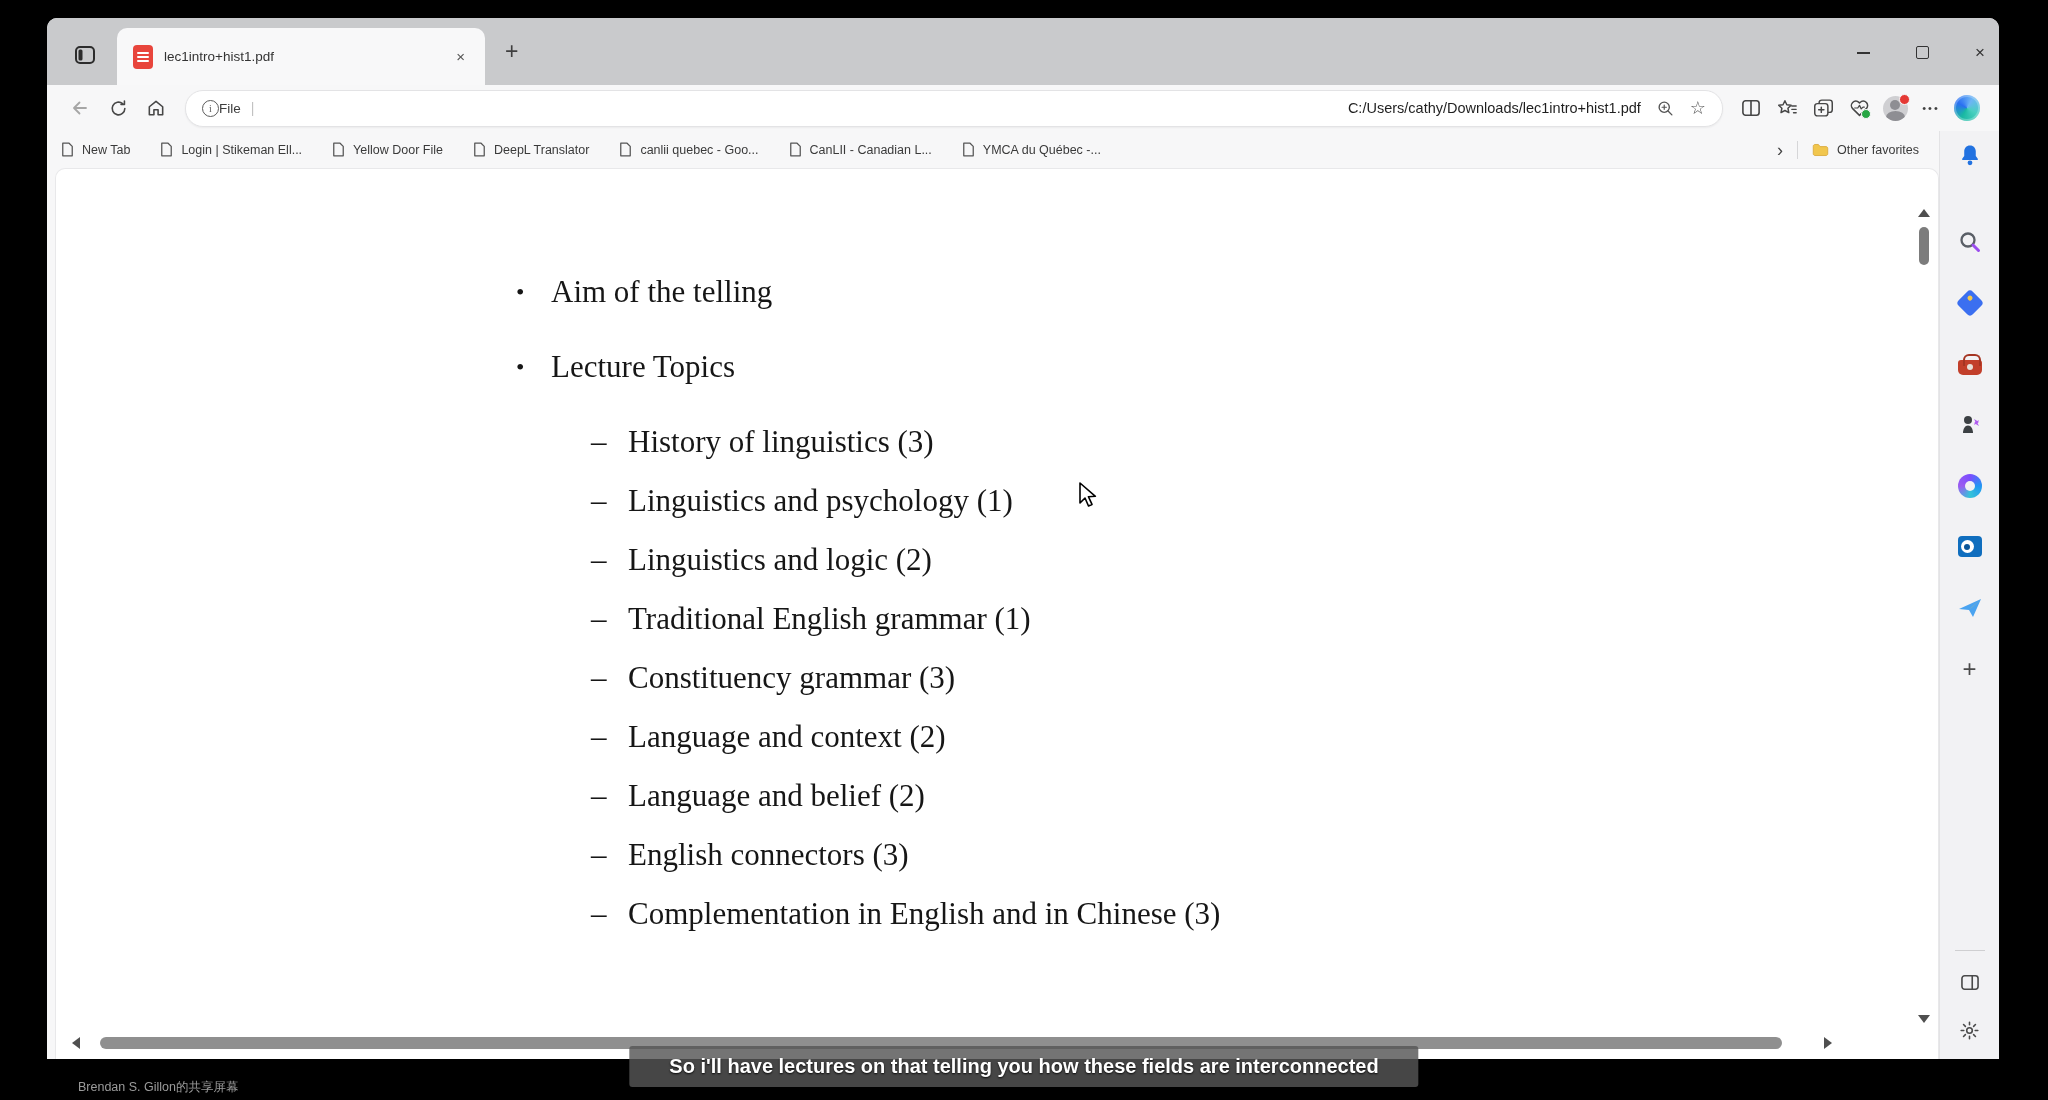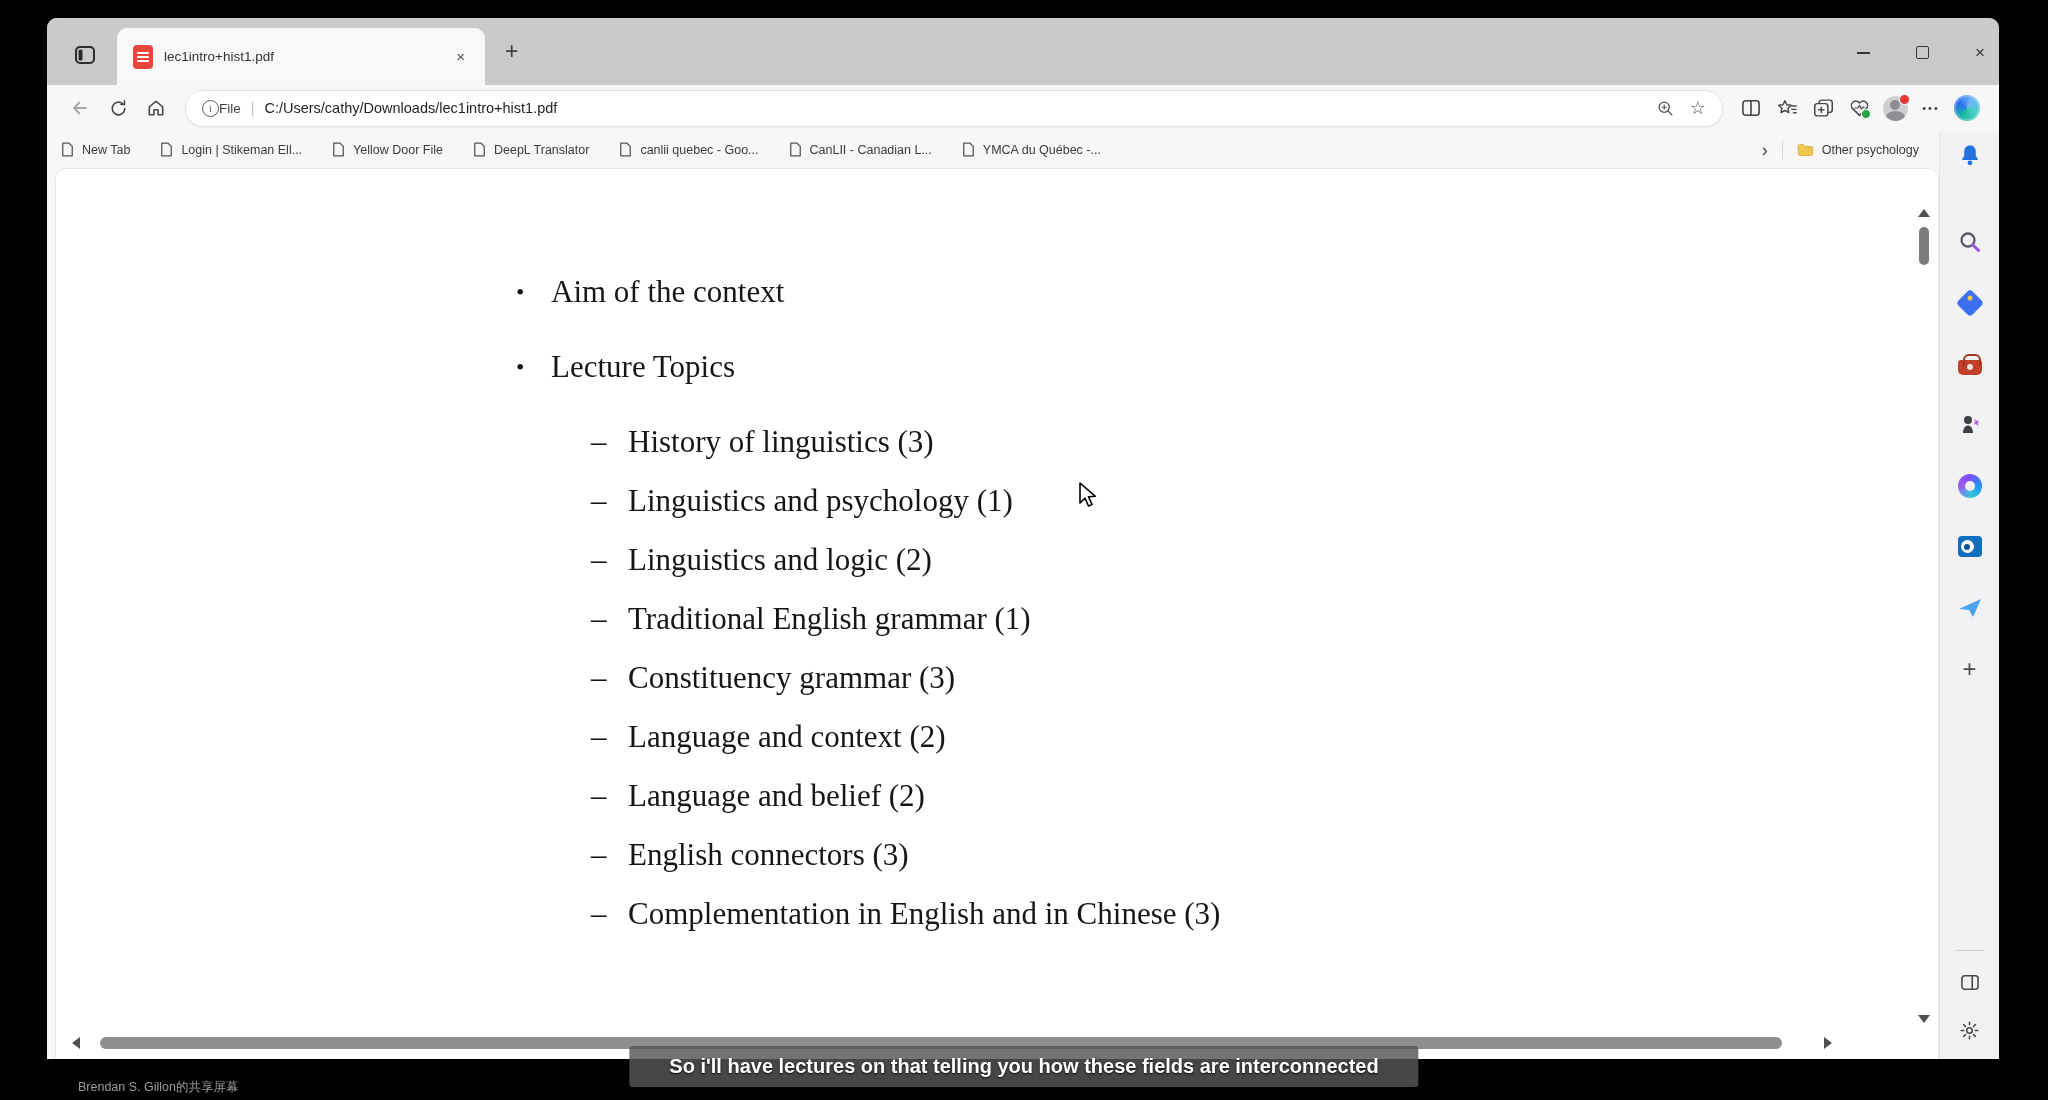--- a/index.html
+++ b/index.html
@@ -25,21 +25,21 @@
 
   
   .toolbar{height:46px;display:flex;align-items:center;padding:0 14px;background:#f7f7f8;flex-shrink:0;}
   .nav-btn{width:38px;height:34px;display:flex;align-items:center;justify-content:center;border-radius:6px;}
   .address-bar{flex:1;height:35px;background:#fff;border:1px solid #e3e3e5;border-radius:18px;
     display:flex;align-items:center;padding:0 16px;margin:0 10px;box-shadow:0 1px 2px rgba(0,0,0,.05);}
   .info-circle{width:15px;height:15px;border:1.3px solid #5c5c5c;border-radius:50%;display:flex;
     align-items:center;justify-content:center;font-size:10px;color:#5c5c5c;font-family:"Liberation Serif",serif;flex-shrink:0;}
   .file-label{font-size:13.5px;color:#3d3d3d;margin-left:0;}
   .addr-divider{color:#c2c2c2;margin:0 10px;font-size:14px;}
-  .url-text{font-size:14.5px;color:#1f1f1f;flex:1;white-space:nowrap;overflow:hidden;}
+  .url-text{font-size:14.5px;color:#1f1f1f;flex:1;white-space:nowrap;overflow:hidden;text-align:right;}
   .pill-icon{margin-left:16px;display:flex;align-items:center;}
   .star-glyph{font-size:18px;color:#555;}
   .tb-icon{width:36px;height:34px;display:flex;align-items:center;justify-content:center;border-radius:6px;position:relative;}
   .avatar{width:25px;height:25px;border-radius:50%;background:#cfcfd2;position:relative;overflow:hidden;}
   .avatar:before{content:"";position:absolute;left:7.5px;top:4px;width:10px;height:10px;border-radius:50%;background:#8e8e93;}
   .avatar:after{content:"";position:absolute;left:3px;top:15px;width:19px;height:12px;border-radius:50%;background:#8e8e93;}
   .avatar-dot{position:absolute;right:3px;top:3px;width:9px;height:9px;border-radius:50%;background:#e53935;border:1.5px solid #f7f7f8;}
   .ess-dot{position:absolute;right:6px;bottom:6px;width:8px;height:8px;border-radius:50%;background:#27a744;border:1.3px solid #f7f7f8;}
   .more-dots{font-size:11px;letter-spacing:2px;color:#3f3f3f;}
   .copilot{width:26px;height:26px;border-radius:50%;
@@ -257,30 +257,30 @@
             </svg>
           <span class="bookmark-label">YMCA du Québec -...</span>
         </div>
         <div class="bm-right">
           <span class="bm-chevron">›</span>
           <span class="bm-sep"></span>
           <div class="bookmark" style="margin-right:0">
             <svg width="17" height="14" viewBox="0 0 20 16">
               <path d="M1.5 3.5c0-1.1.9-2 2-2h4l2 2.5h7c1.1 0 2 .9 2 2v6.5c0 1.1-.9 2-2 2h-13c-1.1 0-2-.9-2-2z" fill="#f1c64d" stroke="#d9a93a" stroke-width="1"></path>
             </svg>
-            <span class="bookmark-label">Other psychology</span>
+            <span class="bookmark-label">Other favorites</span>
           </div>
         </div>
       </div>
 
       <div class="content-area">
         <div class="pdf-list">
           <div class="top-item">
             <span class="glyph">•</span>
-            <span>Aim of the context</span>
+            <span>Aim of the telling</span>
           </div>
           <div class="top-item">
             <span class="glyph">•</span>
             <span>Lecture Topics</span>
           </div>
           <div class="sub-item">
             <span class="glyph">–</span>
             <span>History of linguistics (3)</span>
           </div>
           <div class="sub-item">

